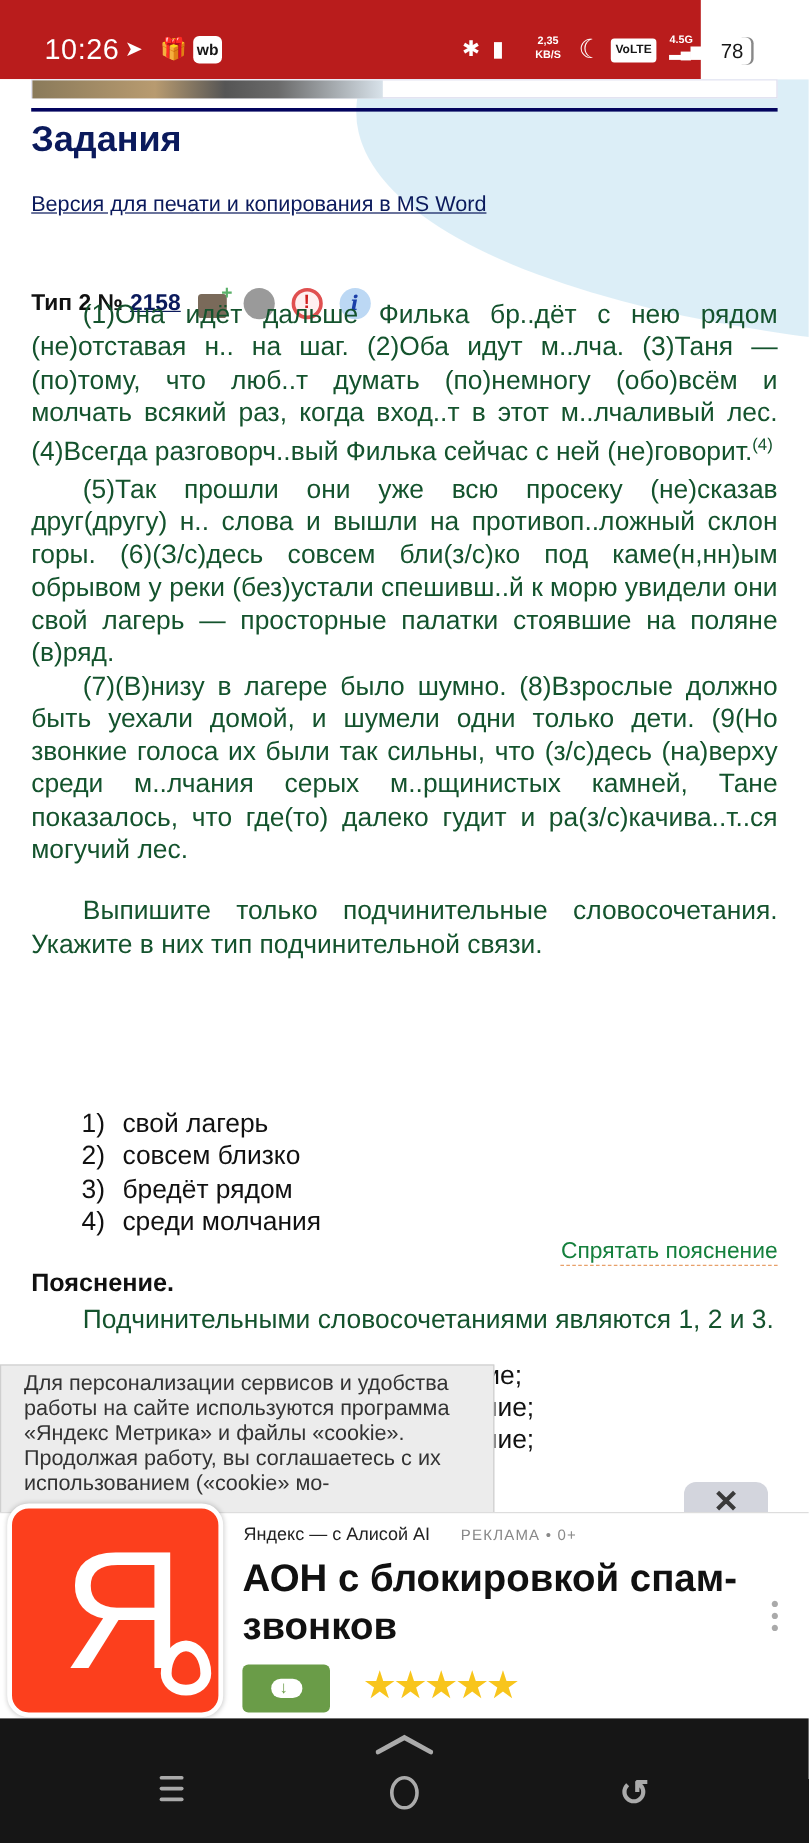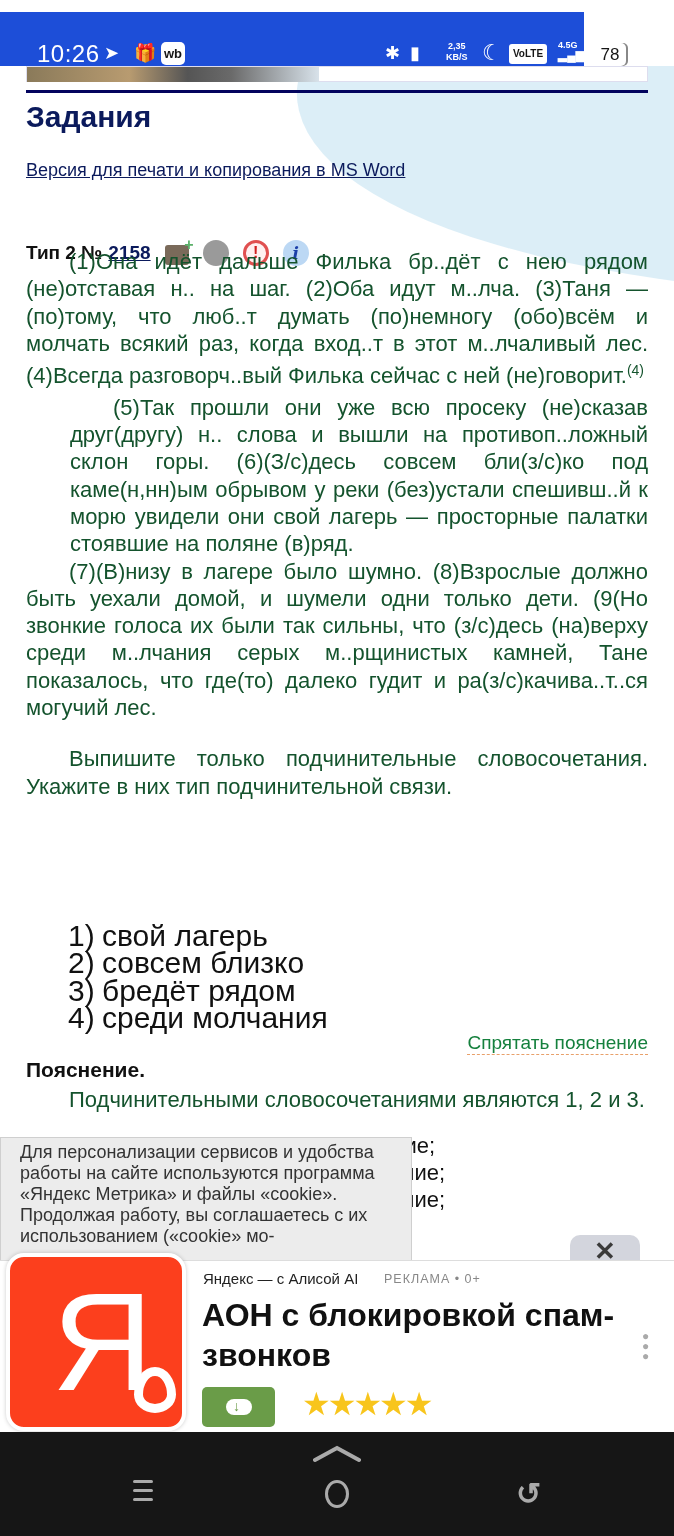--- a/index.html
+++ b/index.html
@@ -1,20 +1,20 @@
 <!DOCTYPE html>
 <html><head>
 <meta charset="utf-8">
 <style>
   * { box-sizing: border-box; margin: 0; padding: 0; }
   html, body { width: 674px; height: 1536px; overflow: hidden; background: #ffffff; }
   body { font-family: "Liberation Sans", sans-serif; position: relative; color: #111; }
 
   
-  .status-bar { position: absolute; top: 12px; left: 0; width: 584px; height: 66px; background: #1d4ed8; color: #fff; }
+  .status-bar { position: absolute; top: 0; left: 0; width: 584px; height: 66px; background: #b91c1c; color: #fff; }
   .status-bar .time { position: absolute; left: 37px; top: 28px; font-size: 24px; font-family: "Liberation Sans", sans-serif; letter-spacing: 0.5px; }
   .sb-icon { position: absolute; top: 30px; height: 22px; color: #fff; font-size: 18px; line-height: 22px; }
   .wb-badge { position: absolute; left: 161px; top: 30px; width: 24px; height: 23px; background: #fff; color: #161616; border-radius: 5px; font-size: 13px; font-weight: bold; text-align: center; line-height: 23px; }
   .net-speed { position: absolute; left: 446px; top: 29px; font-size: 9px; font-weight: bold; line-height: 11px; text-align: center; }
   .volte { position: absolute; left: 509px; top: 32px; width: 38px; height: 20px; background: #fff; color: #161616; border-radius: 3px; font-size: 10px; font-weight: bold; text-align: center; line-height: 20px; }
   .sig { position: absolute; left: 558px; top: 28px; font-size: 9px; font-weight: bold; line-height: 10px; }
   .battery { position: absolute; left: 594px; top: 31px; width: 32px; height: 23px; background: #fff; color: #161616; border-radius: 5px; font-size: 17px; text-align: center; line-height: 23px; }
   .battery-rest { position: absolute; left: 618px; top: 31px; width: 10px; height: 23px; background: #888; border-radius: 0 5px 5px 0; }
 
   
@@ -33,21 +33,21 @@
   .ic-brief { background: #7a6a5a; border-radius: 3px; width: 24px; height: 20px; margin-top: 4px; }
   .ic-brief::after { content: "+"; position: absolute; right: -5px; top: -9px; color: #5bb06a; font-weight: bold; font-size: 16px; }
   .ic-circle { background: #9a9a9a; border-radius: 50%; }
   .ic-warn { border: 3px solid #e05050; border-radius: 50%; background: #fff0f0; color: #d02020; text-align: center; font-size: 16px; line-height: 20px; font-weight: bold; }
   .ic-info { background: #bcd8f4; border-radius: 50%; color: #1b3fa8; text-align: center; font-style: italic; font-weight: bold; font-size: 17px; line-height: 26px; font-family: "DejaVu Serif", serif; }
 
   .text-block { position: absolute; left: 26px; width: 622px; font-size: 22px; line-height: 27.3px; text-align: justify; color: #14532d; }
   .text-block p { text-indent: 43px; }
   .text-block sup { font-size: 14px; }
 
-  .options { position: absolute; left: 68px; top: 856px; font-size: 30px; line-height: 27.3px; }
+  .options { position: absolute; left: 68px; top: 856px; font-size: 22px; line-height: 27.3px; }
   .options li { list-style: none; }
   .options .n { display: inline-block; width: 34px; }
 
   .hide-expl { position: absolute; top: 966px; right: 26px; font-size: 19px; color: #15803d; border-bottom: 1px dashed #e8a06a; }
   .expl-head { position: absolute; top: 992px; left: 26px; font-size: 21px; font-weight: bold; }
 
   .bg-lines { position: absolute; left: 380px; top: 1066px; font-size: 22px; line-height: 27px; }
 
   
   .cookie { position: absolute; left: 0; top: 1137px; width: 412px; height: 130px; background: #ececec; border: 1px solid #cfcfcf; padding: 4px 18px 0 19px; font-size: 18px; line-height: 21px; color: #333; overflow: hidden; }
@@ -113,21 +113,21 @@
     <span>Тип 2 №</span>
     <a class="num">2158</a>
     <span class="ic ic-brief"></span>
     <span class="ic ic-circle"></span>
     <span class="ic ic-warn">!</span>
     <span class="ic ic-info">i</span>
   </div>
 
   <div class="text-block" style="top:182px;">
     <p><span>(1)Она идёт дальше Филька бр..дёт с нею рядом (не)отставая н.. на шаг. (2)Оба идут м..лча. (3)Таня — (по)тому, что люб..т думать (по)немногу (обо)всём и молчать всякий раз, когда вход..т в этот м..лчаливый лес. (4)Всегда разговорч..вый Филька сейчас с ней (не)говорит.</span><sup>(4)</sup></p>
-    <p style="margin-top:4px;margin-left:44px;">(5)Так прошли они уже всю просеку (не)сказав друг(другу) н.. слова и вышли на противоп..ложный склон горы. (6)(З/с)десь совсем бли(з/с)ко под каме(н,нн)ым обрывом у реки (без)устали спешивш..й к морю увидели они свой лагерь — просторные палат­ки стоявшие на поляне (в)ряд.</p>
+    <p style="margin-top:4px;">(5)Так прошли они уже всю просеку (не)сказав друг(другу) н.. слова и вышли на противоп..ложный склон горы. (6)(З/с)десь совсем бли(з/с)ко под каме(н,нн)ым обрывом у реки (без)устали спешивш..й к морю увидели они свой лагерь — просторные палат­ки стоявшие на поляне (в)ряд.</p>
     <p>(7)(В)низу в лагере было шумно. (8)Взрослые должно быть уехали домой, и шумели одни только дети. (9(Но звонкие голоса их были так сильны, что (з/с)десь (на)верху среди м..лчания серых м..рщинистых камней, Тане показалось, что где(то) далеко гудит и ра(з/с)качива..т..ся могучий лес.</p>
     <p style="margin-top:24px;">Выпишите только подчинительные словосочета­ния. Укажите в них тип подчинительной связи.</p>
   </div>
 
   <ul class="options">
     <li><span class="n">1)</span><span>свой лагерь</span></li>
     <li><span class="n">2)</span><span>совсем близко</span></li>
     <li><span class="n">3)</span><span>бредёт рядом</span></li>
     <li><span class="n">4)</span><span>среди молчания</span></li>
   </ul>

